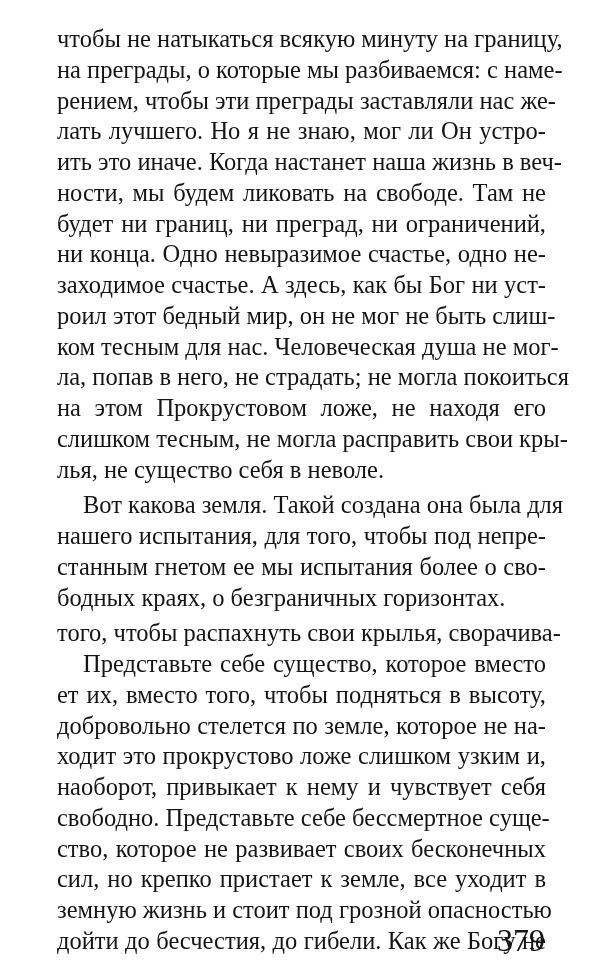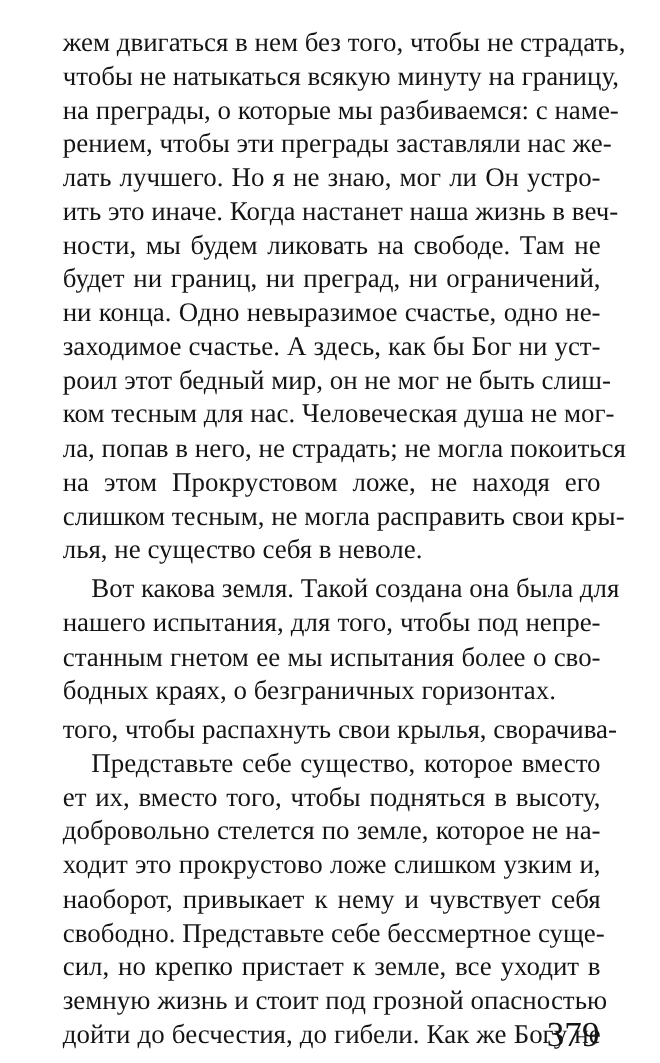--- a/index.html
+++ b/index.html
@@ -20,21 +20,20 @@
   .page-number {
     position: absolute; right: 55px; top: 922px;
     font-family: "Liberation Serif", serif; font-size: 32px; color: #151515;
   }
 </style>
 </head>
 <body>
 
 <div class="page">
   <div class="para" id="p0">
-      <span class="line">жем двигаться в нем без того, чтобы не страдать,</span>
       <span class="line">чтобы не натыкаться всякую минуту на границу,</span>
       <span class="line">на преграды, о которые мы разбиваемся: с наме-</span>
       <span class="line">рением, чтобы эти преграды заставляли нас же-</span>
       <span class="line">лать лучшего. Но я не знаю, мог ли Он устро-</span>
       <span class="line">ить это иначе. Когда настанет наша жизнь в веч-</span>
       <span class="line">ности, мы будем ликовать на свободе. Там не</span>
       <span class="line">будет ни границ, ни преград, ни ограничений,</span>
       <span class="line">ни конца. Одно невыразимое счастье, одно не-</span>
       <span class="line">заходимое счастье. А здесь, как бы Бог ни уст-</span>
       <span class="line">роил этот бедный мир, он не мог не быть слиш-</span>
@@ -51,18 +50,19 @@
       <span class="line last">бодных краях, о безграничных горизонтах.</span>
     </div>
   <div class="para" id="p2">
       <span class="line">того, чтобы распахнуть свои крылья, сворачива-</span>
       <span class="line indent">Представьте себе существо, которое вместо</span>
       <span class="line">ет их, вместо того, чтобы подняться в высоту,</span>
       <span class="line">добровольно стелется по земле, которое не на-</span>
       <span class="line">ходит это прокрустово ложе слишком узким и,</span>
       <span class="line">наоборот, привыкает к нему и чувствует себя</span>
       <span class="line">свободно. Представьте себе бессмертное суще-</span>
+      <span class="line">ство, которое не развивает своих бесконечных</span>
       <span class="line">сил, но крепко пристает к земле, все уходит в</span>
       <span class="line">земную жизнь и стоит под грозной опасностью</span>
       <span class="line">дойти до бесчестия, до гибели. Как же Богу не</span>
     </div>
 </div>
 <div class="page-number">379</div>
 
 </body></html>

